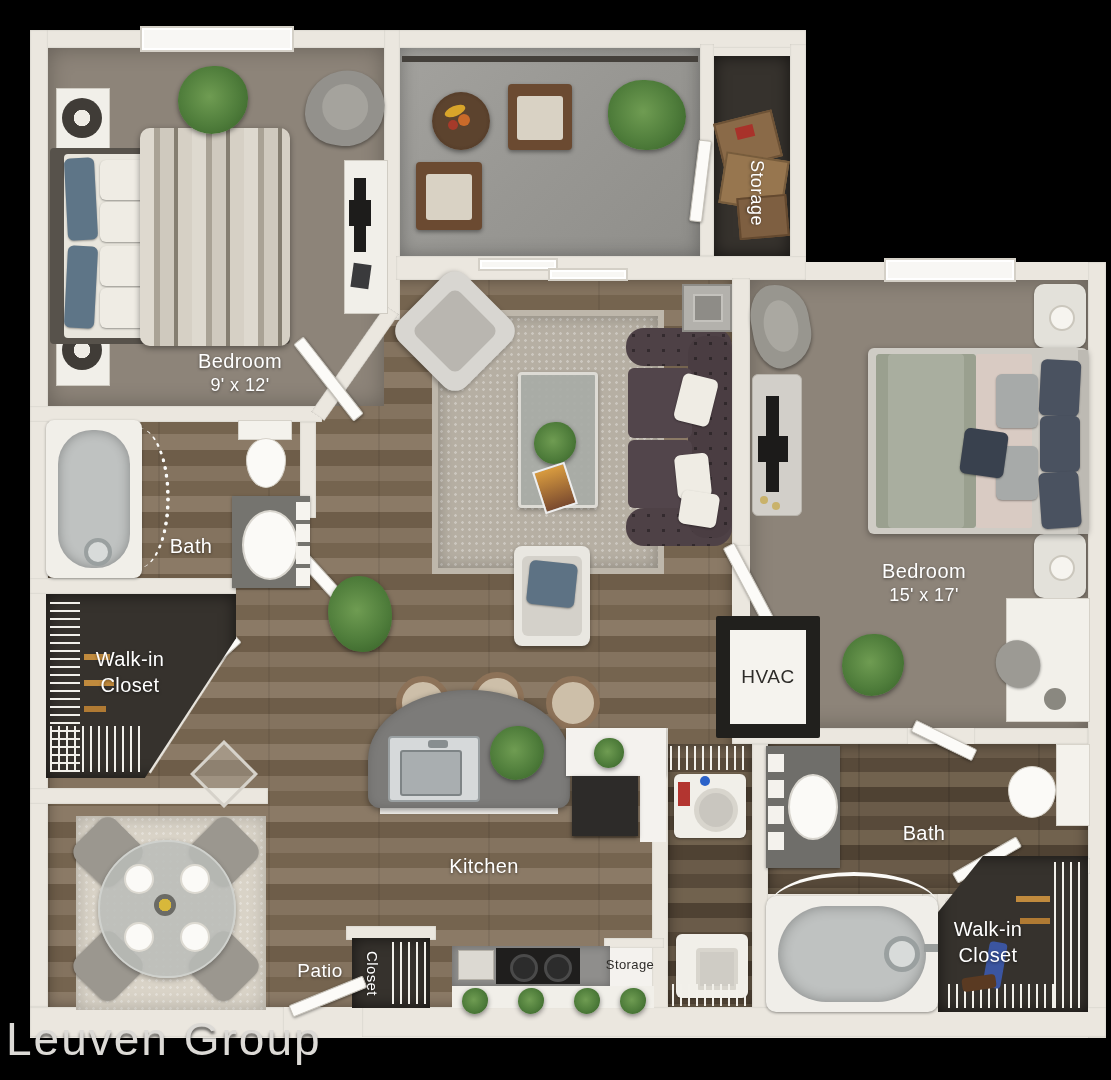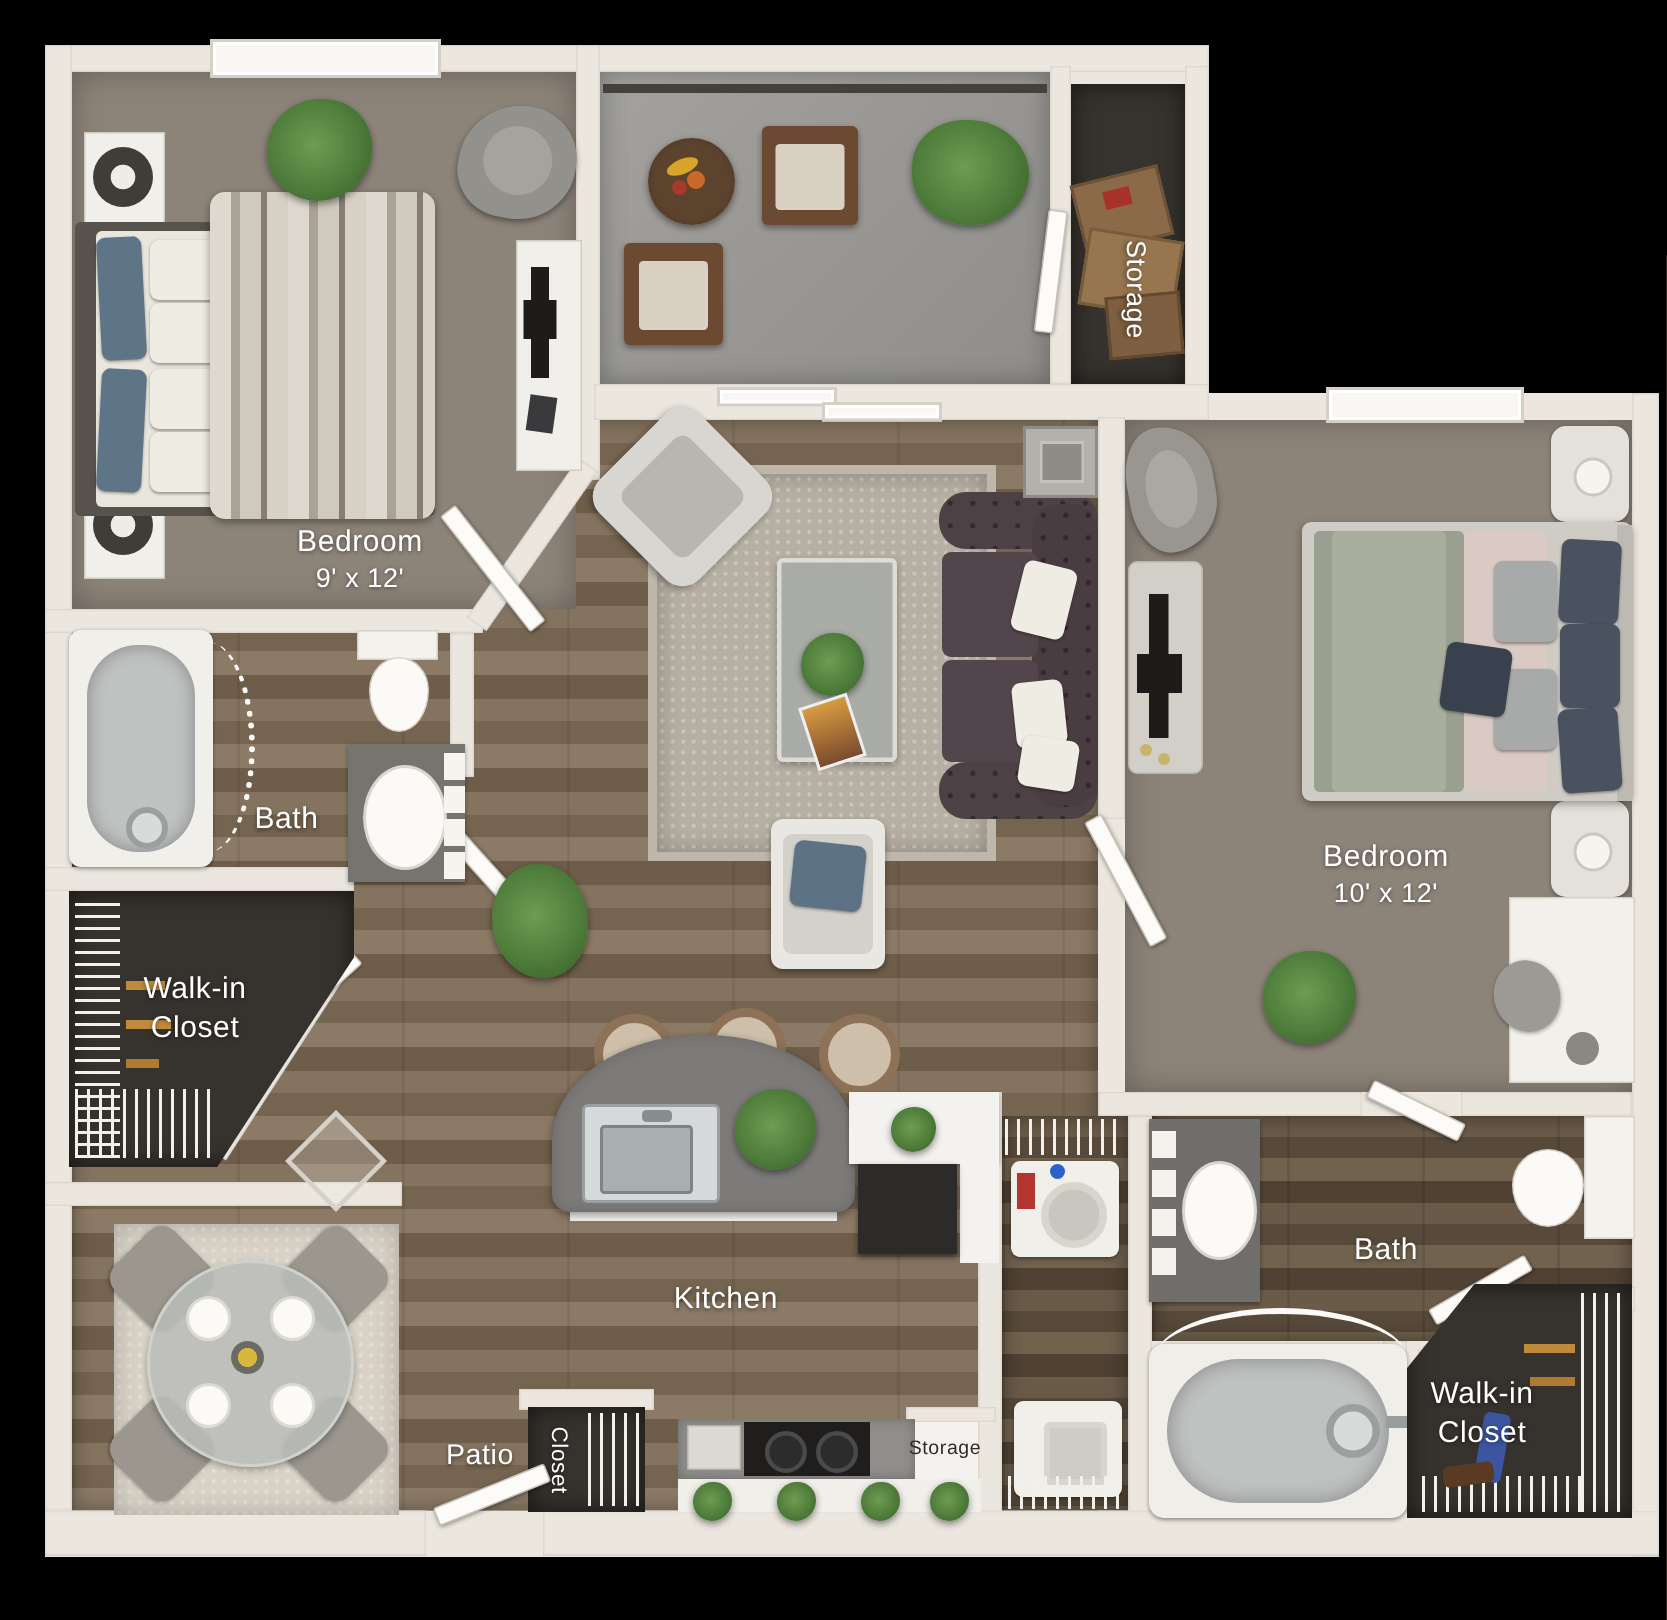--- a/index.html
+++ b/index.html
@@ -207,20 +207,25 @@
     <div class="abs" style="left:682px;top:284px;width:46px;height:44px;background:#b3b1ac;border:2px solid #8e8c87;">
       <div class="abs" style="left:9px;top:8px;width:26px;height:24px;background:#8e8c87;border:2px solid #c4c2bd;"></div>
     </div>
     <div class="abs" style="left:514px;top:546px;width:76px;height:100px;background:#e9e7e1;border-radius:8px;box-shadow:0 2px 4px rgba(0,0,0,.35);">
       <div class="abs" style="left:8px;top:10px;width:60px;height:80px;background:#d4d1ca;border-radius:6px;"></div>
       <div class="pil" style="left:14px;top:16px;width:48px;height:44px;background:#5d7284;transform:rotate(6deg);"></div>
     </div>
     <div class="plant" style="left:328px;top:576px;width:64px;height:76px;border-radius:48% 52% 46% 54%;"></div>
   </div>
 
+  <div class="abs" style="left:716px;top:616px;width:104px;height:122px;background:#21201d;border-radius:2px;">
+    <div class="abs" style="left:14px;top:14px;width:76px;height:94px;background:#f5f3ee;display:flex;align-items:center;justify-content:center;">
+      <span class="lblDark" style="font-size:19px;letter-spacing:.5px;">HVAC</span>
+    </div>
+  </div>
 
   <div>
     <div class="abs" style="left:396px;top:676px;width:42px;height:42px;border-radius:50%;background:#cdbfa9;border:6px solid #8d7258;"></div>
     <div class="abs" style="left:470px;top:672px;width:42px;height:42px;border-radius:50%;background:#cdbfa9;border:6px solid #8d7258;"></div>
     <div class="abs" style="left:546px;top:676px;width:42px;height:42px;border-radius:50%;background:#cdbfa9;border:6px solid #8d7258;"></div>
     <div class="abs" style="left:380px;top:802px;width:178px;height:12px;background:#f4f2ee;"></div>
     <div class="abs" style="left:368px;top:690px;width:202px;height:118px;background:var(--island,#7c7b79);
          border-radius:100px 100px 12px 12px / 70px 70px 12px 12px;box-shadow:0 2px 6px rgba(0,0,0,.4), inset 0 0 10px rgba(0,0,0,.15);"></div>
     <div class="abs" style="left:388px;top:736px;width:88px;height:62px;background:#d6d9da;border:2px solid #9aa0a2;border-radius:4px;">
       <div class="abs" style="left:10px;top:12px;width:58px;height:42px;background:#a9aeb0;border:2px solid #7e8486;border-radius:3px;"></div>
@@ -317,21 +322,21 @@
 
   <div class="lbl" style="left:150px;top:348px;width:180px;">
     <div class="nm">Bedroom</div>
     <div class="dm">9' x 12'</div>
   </div>
   <div class="lbl vert" style="left:736px;top:128px;width:32px;height:130px;">
     <div class="nm" style="font-size:18px;">Storage</div>
   </div>
   <div class="lbl" style="left:834px;top:558px;width:180px;">
     <div class="nm">Bedroom</div>
-    <div class="dm">10' x 12'</div>
+    <div class="dm">15' x 17'</div>
   </div>
   <div class="lbl" style="left:156px;top:533px;width:70px;">
     <div class="nm">Bath</div>
   </div>
   <div class="lbl" style="left:72px;top:646px;width:116px;z-index:5;">
     <div class="nm">Walk-in</div>
     <div class="nm">Closet</div>
   </div>
   <div class="lbl" style="left:436px;top:853px;width:96px;">
     <div class="nm">Kitchen</div>
@@ -346,13 +351,14 @@
     <div style="font-size:13px;">Storage</div>
   </div>
   <div class="lbl" style="left:892px;top:820px;width:64px;">
     <div class="nm">Bath</div>
   </div>
   <div class="lbl" style="left:930px;top:916px;width:116px;z-index:5;">
     <div class="nm">Walk-in</div>
     <div class="nm">Closet</div>
   </div>
 
+  <div class="wm">Leuven Group</div>
 </div>
 
 </body></html>

